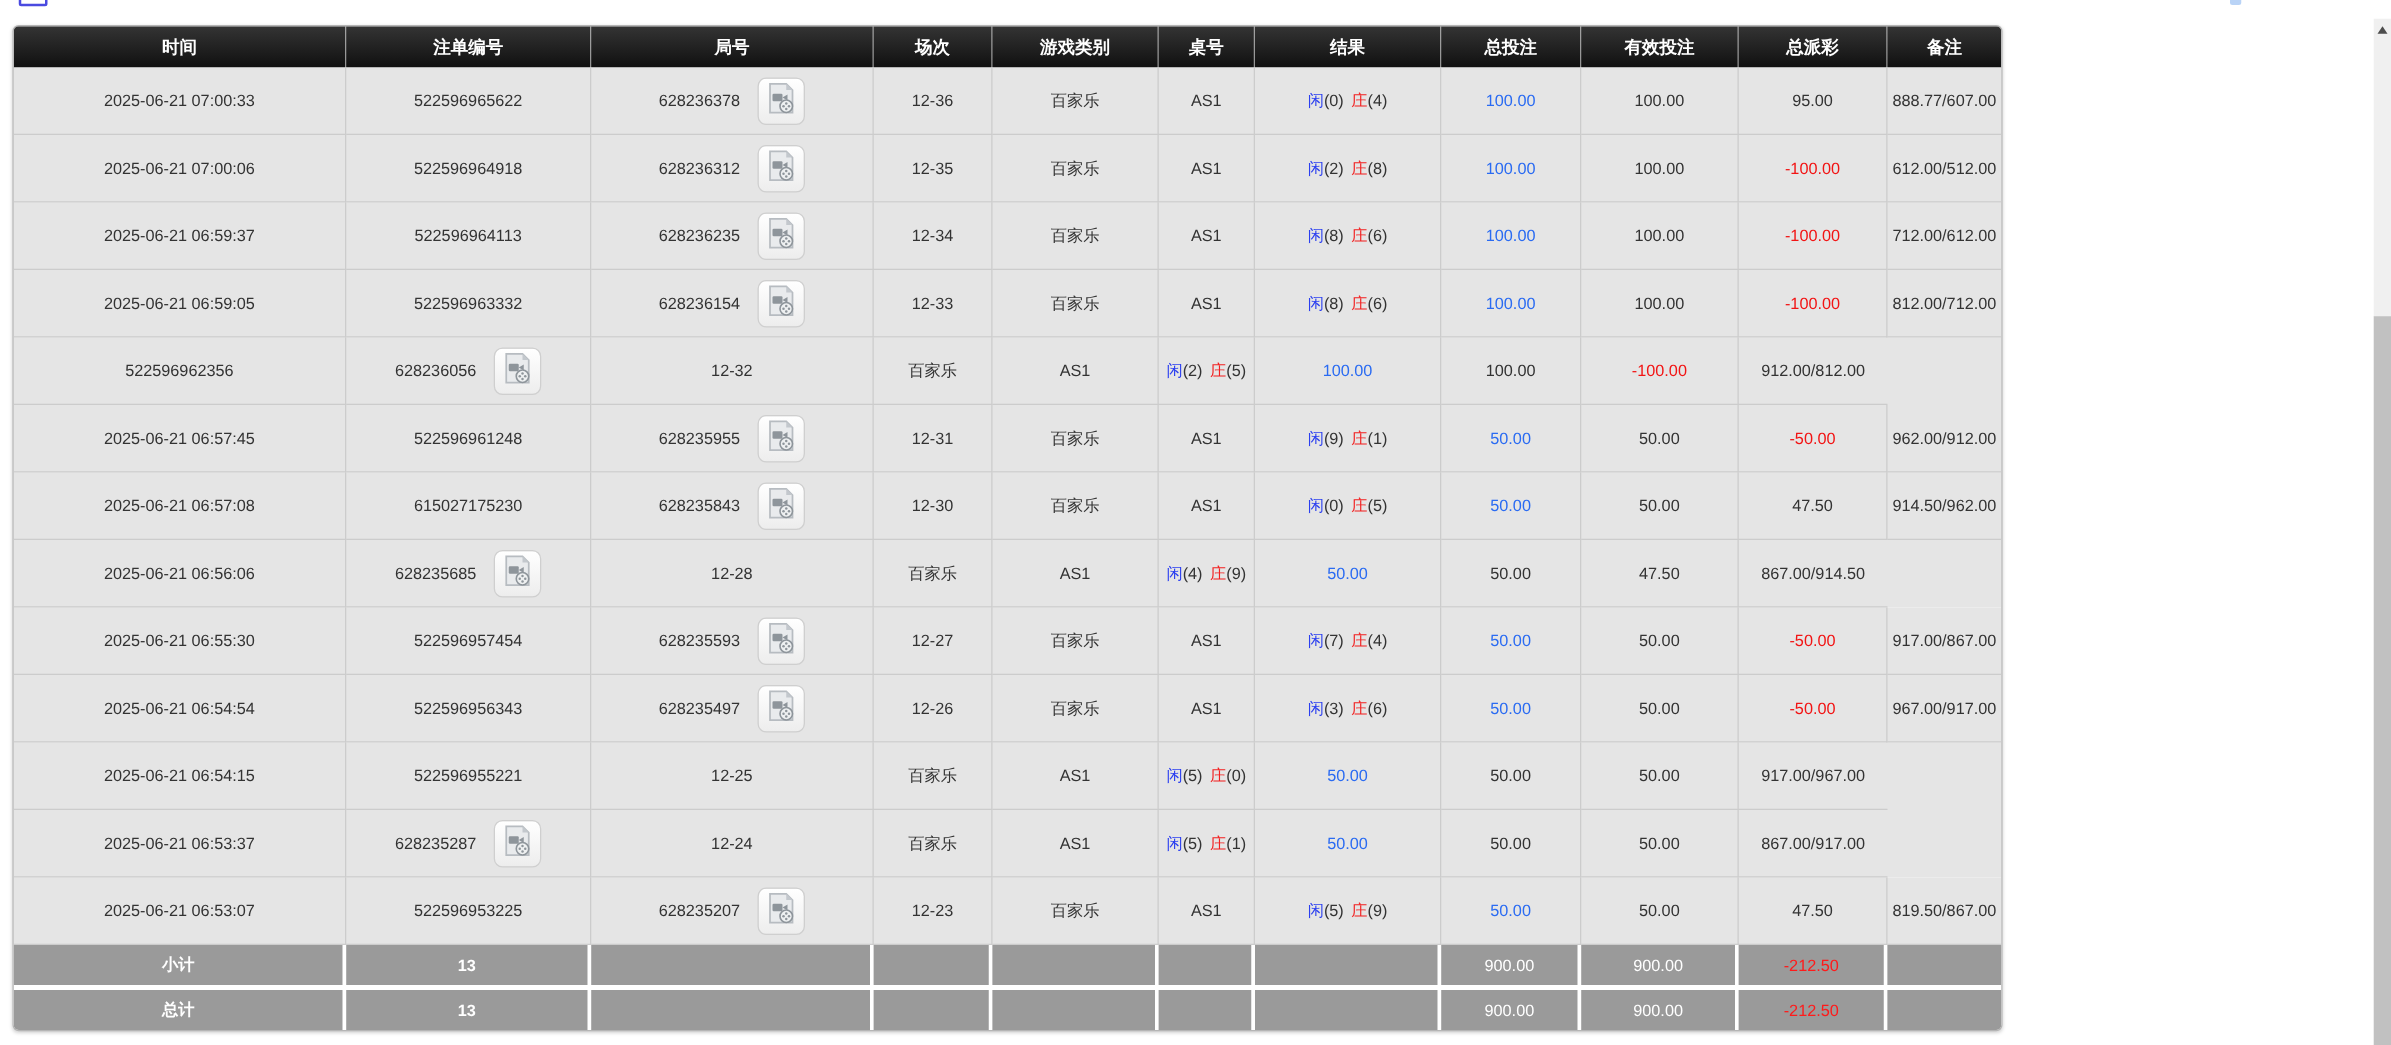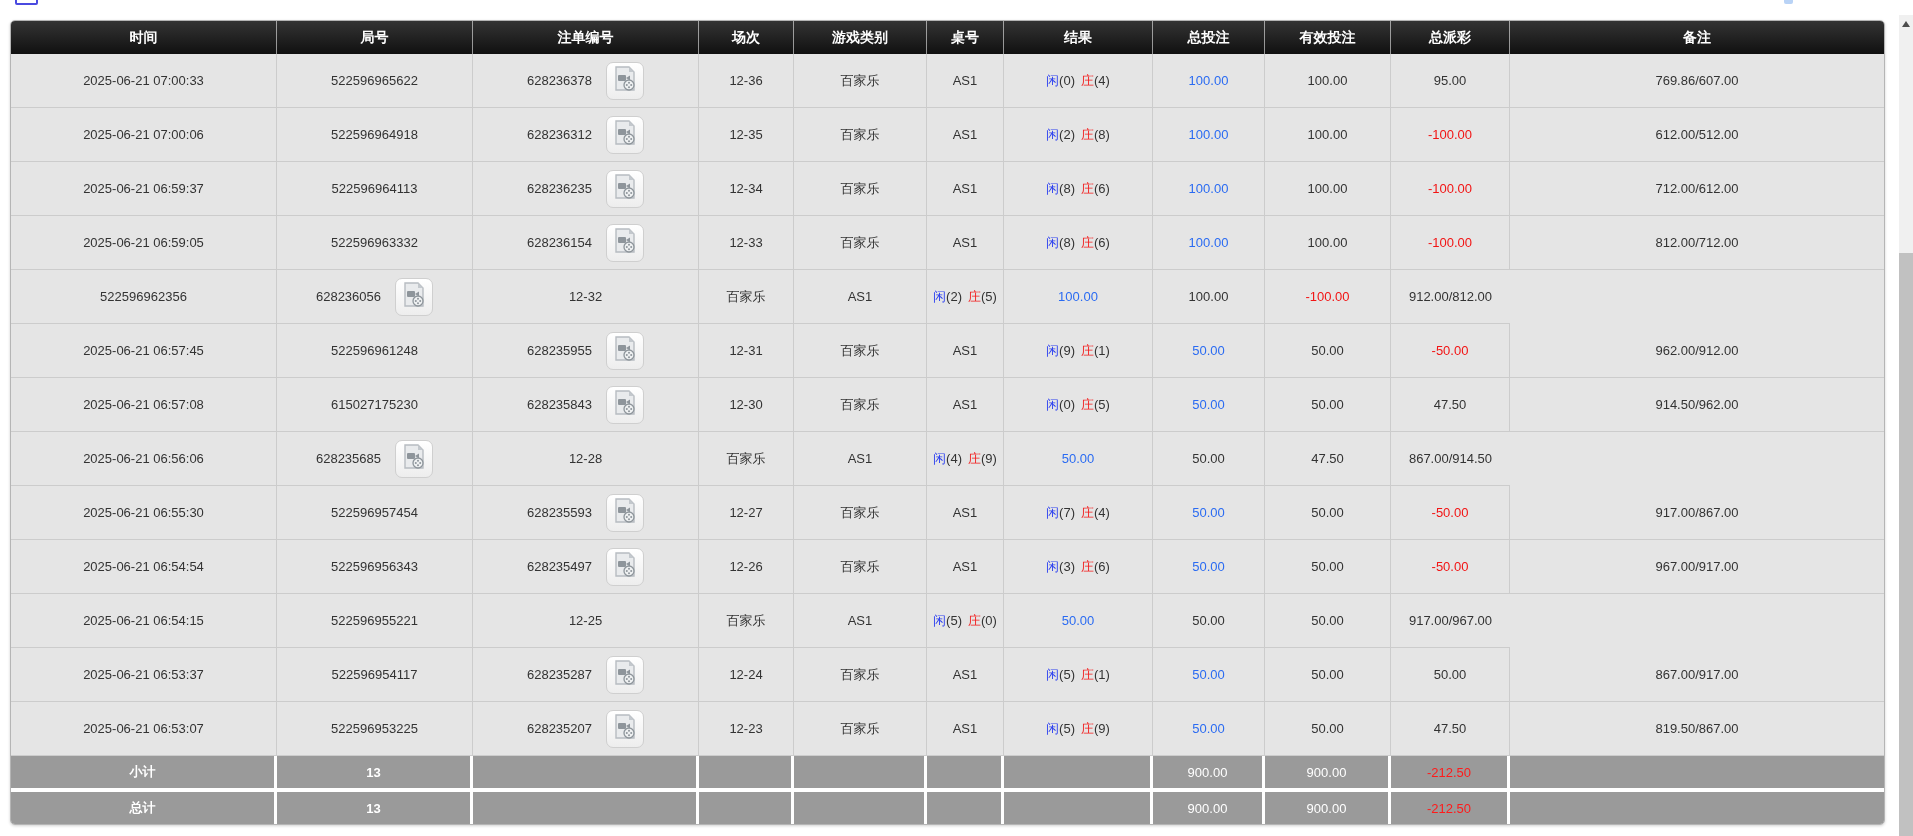--- a/index.html
+++ b/index.html
@@ -9,21 +9,21 @@
 
   
   .cutoff-btn { position:absolute; left:15px; top:-10px; width:23px; height:15px;
     background:#fff; border:2px solid #4a4ae0; border-radius:2px; }
 
   
   .blue-speck { position:absolute; left:1784px; top:0; width:9px; height:4px;
     background:#b9d3f6; border-radius:0 0 2px 2px; }
 
   
-  .table-wrap { position:absolute; left:10px; top:20px; width:1875px;
+  .table-wrap { position:absolute; left:10px; top:20px; width:1592px;
     border:1px solid #b5b5b5; border-radius:5px; overflow:hidden;
     box-shadow:0 1px 3px rgba(0,0,0,.18); background:#fff; }
 
   .grid { display:grid;
     grid-template-columns:266px 196px 226px 95px 133px 77px 149px 112px 126px 119px 1fr; }
 
   
   .thead { background:linear-gradient(#343434,#101010); height:33px; }
   .th { display:flex; align-items:center; justify-content:center;
     color:#fff; font-size:14px; font-weight:bold;
@@ -70,22 +70,22 @@
 </head>
 <body>
 
 <div class="cutoff-btn"></div>
 <div class="blue-speck"></div>
 
 <div class="table-wrap">
 
   <div class="grid thead">
     <div class="th">时间</div>
+    <div class="th">注单编号</div>
     <div class="th">局号</div>
-    <div class="th">注单编号</div>
     <div class="th">场次</div>
     <div class="th">游戏类别</div>
     <div class="th">桌号</div>
     <div class="th">结果</div>
     <div class="th">总投注</div>
     <div class="th">有效投注</div>
     <div class="th">总派彩</div>
     <div class="th">备注</div>
   </div>
 
@@ -116,21 +116,21 @@
       <div class="td">AS1</div>
       <div class="td">
         <span class="player">闲</span>
           <span class="score">(0)</span>
         <span class="banker">庄</span>
           <span class="score">(4)</span>
       </div>
       <div class="td blue">100.00</div>
       <div class="td">100.00</div>
       <div class="td num">95.00</div>
-      <div class="td">769.86/607.00</div>
+      <div class="td">888.77/607.00</div>
     </div>
       <div class="grid row">
       <div class="td">2025-06-21 07:00:06</div>
       <div class="td">522596964918</div>
       <div class="td round-cell">
         <span>628236312</span>
         <button class="video-btn">
           <span>
             <svg width="24" height="26" viewBox="0 0 24 26">
               <path d="M3 1 h13 l5 5 v18 h-18 z" fill="#e9ebed" stroke="#b7bcc1" stroke-width="1.4"></path>
@@ -450,21 +450,20 @@
         <span class="banker">庄</span>
           <span class="score">(0)</span>
       </div>
       <div class="td blue">50.00</div>
       <div class="td">50.00</div>
       <div class="td num">50.00</div>
       <div class="td">917.00/967.00</div>
     </div>
       <div class="grid row">
       <div class="td">2025-06-21 06:53:37</div>
-      <div class="td">522596954117</div>
       <div class="td round-cell">
         <span>628235287</span>
         <button class="video-btn">
           <span>
             <svg width="24" height="26" viewBox="0 0 24 26">
               <path d="M3 1 h13 l5 5 v18 h-18 z" fill="#e9ebed" stroke="#b7bcc1" stroke-width="1.4"></path>
               <path d="M16 1 l5 5 h-5 z" fill="#c3c8cd"></path>
               <rect x="5" y="9" width="8" height="6" rx="1" fill="#8e959b"></rect>
               <path d="M13 12 l4 -2.4 v4.8 z" fill="#8e959b"></path>
               <circle cx="16" cy="19" r="5" fill="#eef0f1" stroke="#8e959b" stroke-width="1.3"></circle>

